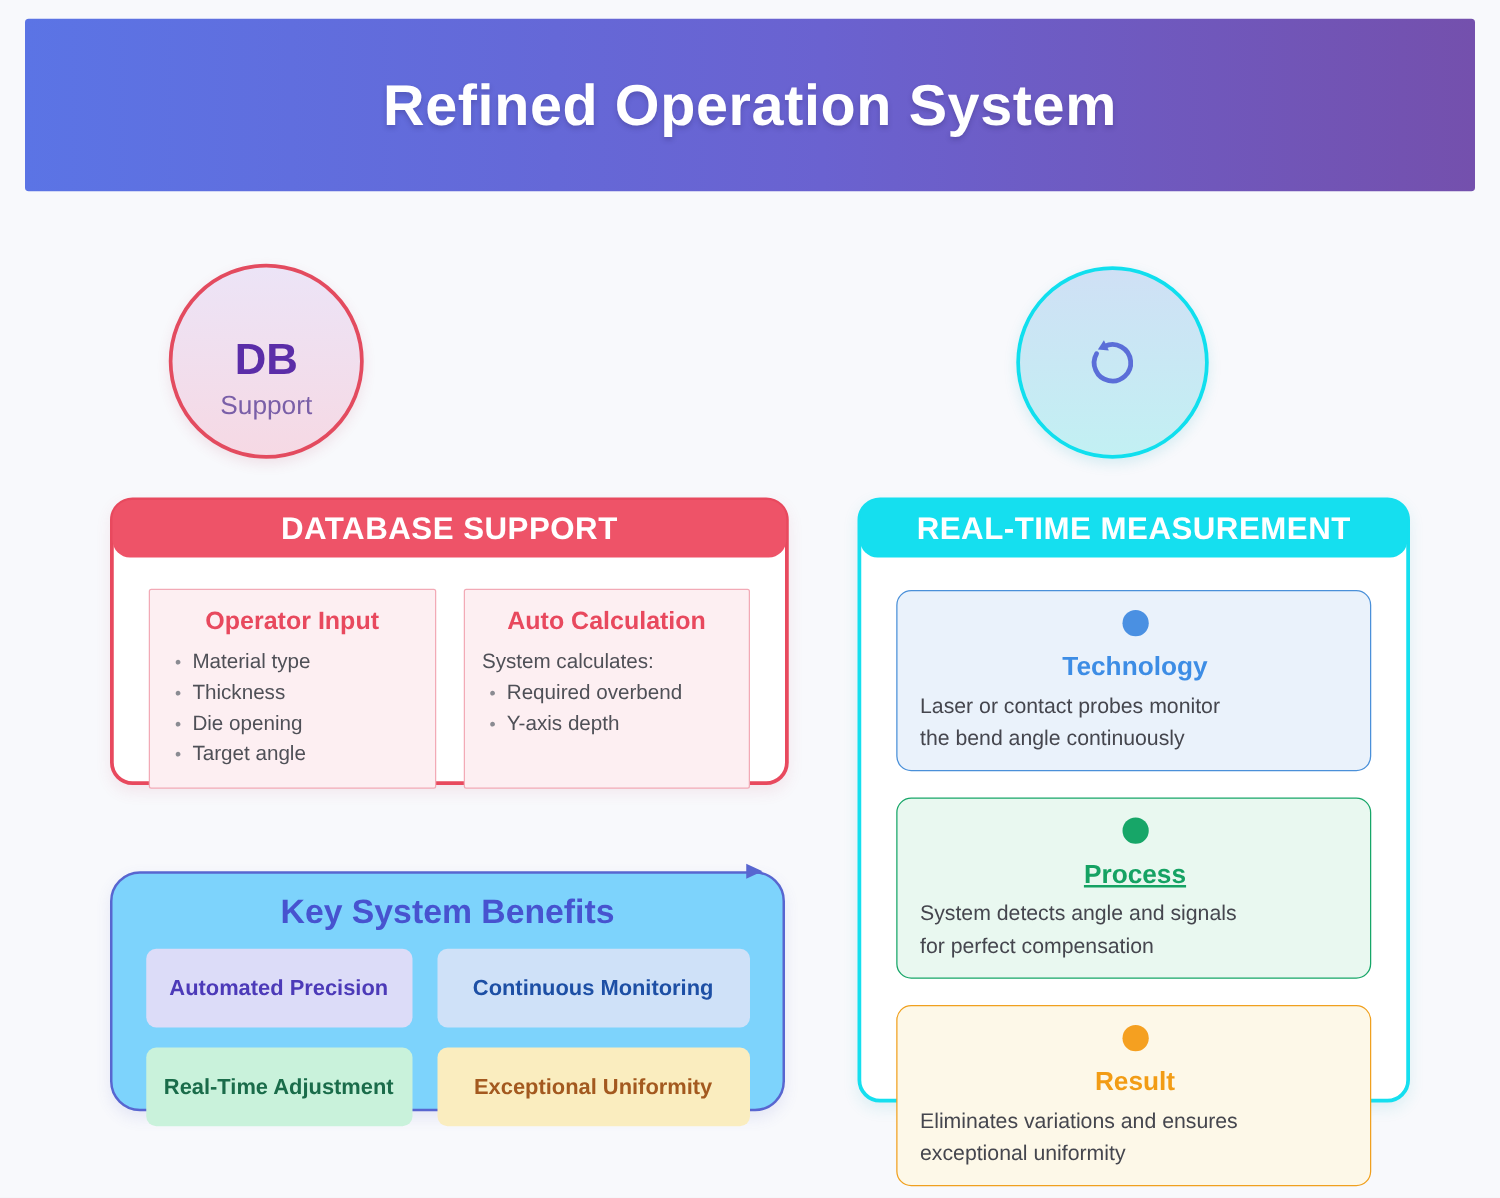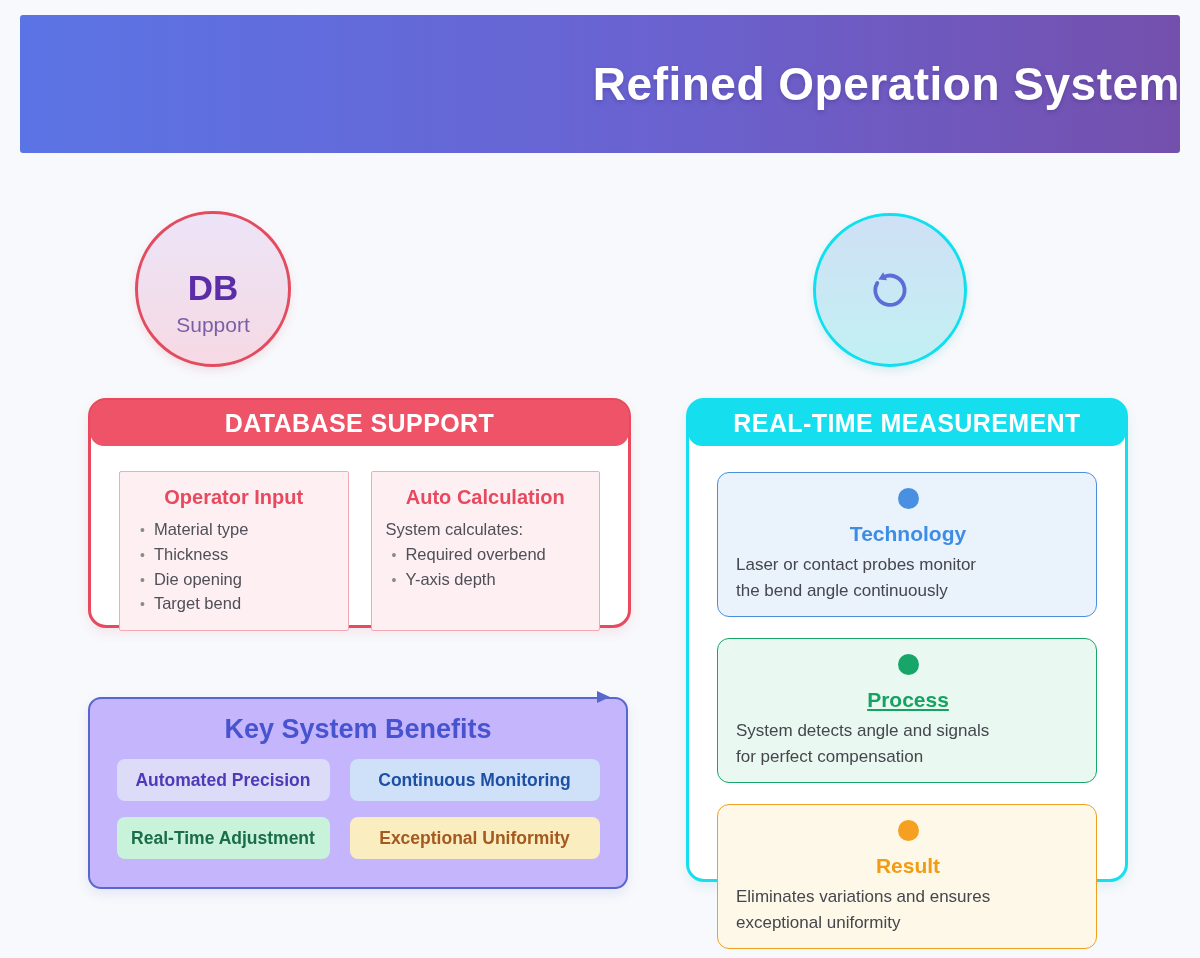--- a/index.html
+++ b/index.html
@@ -2,21 +2,21 @@
 <html><head>
 <meta charset="utf-8">
 <style>
   html,body{margin:0;padding:0;}
   body{font-family:"Liberation Sans","DejaVu Sans",sans-serif;background:#eef0f5;}
   .canvas{position:relative;width:1200px;height:958px;background:#f8f9fc;overflow:hidden;}
 
   
   .header{position:absolute;left:20px;top:15px;width:1160px;height:138px;
     background:linear-gradient(90deg,#5b74e5 0%,#6a62d0 55%,#7450ad 100%);
-    border-radius:3px;display:flex;align-items:center;justify-content:flex-end;}
+    border-radius:3px;display:flex;align-items:center;justify-content:center;}
   .header h1{margin:0;color:#ffffff;font-size:46px;font-weight:bold;letter-spacing:.5px;
     text-shadow:0 2px 4px rgba(40,30,90,.25);}
 
   
   .circle{position:absolute;border-radius:50%;display:flex;flex-direction:column;
     align-items:center;justify-content:center;box-sizing:border-box;}
   .circle-db{left:135px;top:211px;width:156px;height:156px;border:3px solid #e34b5f;
     background:linear-gradient(180deg,#ece4f7 0%,#f6d9e4 100%);
     box-shadow:0 4px 10px rgba(180,60,90,.12);}
   .circle-db .abbr{color:#5b2da8;font-size:35px;font-weight:bold;line-height:1.1;margin-top:28px;}
@@ -34,28 +34,28 @@
   .card-head-text{color:#ffffff;font-size:25px;font-weight:bold;letter-spacing:.4px;}
   .card-db .card-body{display:flex;gap:22px;padding:25px 28px 0 28px;}
   .mini-box{flex:1;background:#fdeff2;border:1.5px solid #f2aab6;border-radius:2px;
     padding:12px 14px 14px 14px;box-sizing:border-box;min-height:128px;}
   .mini-box h3{margin:2px 0 8px 0;text-align:center;color:#e8495e;font-size:20px;font-weight:bold;}
   .mini-line{color:#4f5057;font-size:16.5px;line-height:1.5;}
   .bullet{padding-left:6px;}
   .bullet::before{content:"•";color:#8a8b92;margin-right:9px;font-size:14px;}
 
   
-  .card-benefits{position:absolute;left:88px;top:697px;width:540px;height:192px;background:#c4b5fd;
-    border:2px solid #5866d0;border-radius:13px;box-sizing:border-box;
+  .card-benefits{position:absolute;left:88px;top:697px;width:540px;height:192px;background:#7dd3fc;
+    border:2px solid #5866d0;border-radius:24px;box-sizing:border-box;
     box-shadow:0 5px 12px rgba(90,100,200,.12);}
   .benefit-arrow{position:absolute;top:-8px;right:16px;width:0;height:0;
     border-left:13px solid #5866d0;border-top:6px solid transparent;border-bottom:6px solid transparent;}
   .card-benefits h2{margin:15px 0 14px 0;text-align:center;color:#4753cf;font-size:27px;font-weight:bold;}
   .chip-grid{display:grid;grid-template-columns:213px 250px;gap:16px 20px;margin:0 auto;width:483px;}
-  .chip{height:42px;border-radius:8px;display:flex;align-items:center;justify-content:center;
+  .chip{height:63px;border-radius:8px;display:flex;align-items:center;justify-content:center;
     font-size:17.5px;font-weight:600;}
   .chip-purple{background:#dcdcf8;color:#4c3ab8;}
   .chip-blue{background:#cfe1f8;color:#1d4fa5;}
   .chip-green{background:#c9f2db;color:#1a6c4a;}
   .chip-yellow{background:#faedbf;color:#a3591f;}
 
   
   .card-rt{position:absolute;left:686px;top:398px;width:442px;height:484px;background:#ffffff;
     border:3px solid #15dfef;border-radius:18px;box-sizing:border-box;
     box-shadow:0 5px 12px rgba(30,170,190,.12);}
@@ -100,21 +100,21 @@
   <div class="card-db">
     <div class="card-head">
       <span class="card-head-text">DATABASE SUPPORT</span>
     </div>
     <div class="card-body">
       <div class="mini-box">
         <h3>Operator Input</h3>
         <div class="mini-line bullet">Material type</div>
         <div class="mini-line bullet">Thickness</div>
         <div class="mini-line bullet">Die opening</div>
-        <div class="mini-line bullet">Target bend</div>
+        <div class="mini-line bullet">Target angle</div>
       </div>
       <div class="mini-box">
         <h3>Auto Calculation</h3>
         <div class="mini-line">System calculates:</div>
         <div class="mini-line bullet">Required overbend</div>
         <div class="mini-line bullet">Y-axis depth</div>
       </div>
     </div>
   </div>
 

